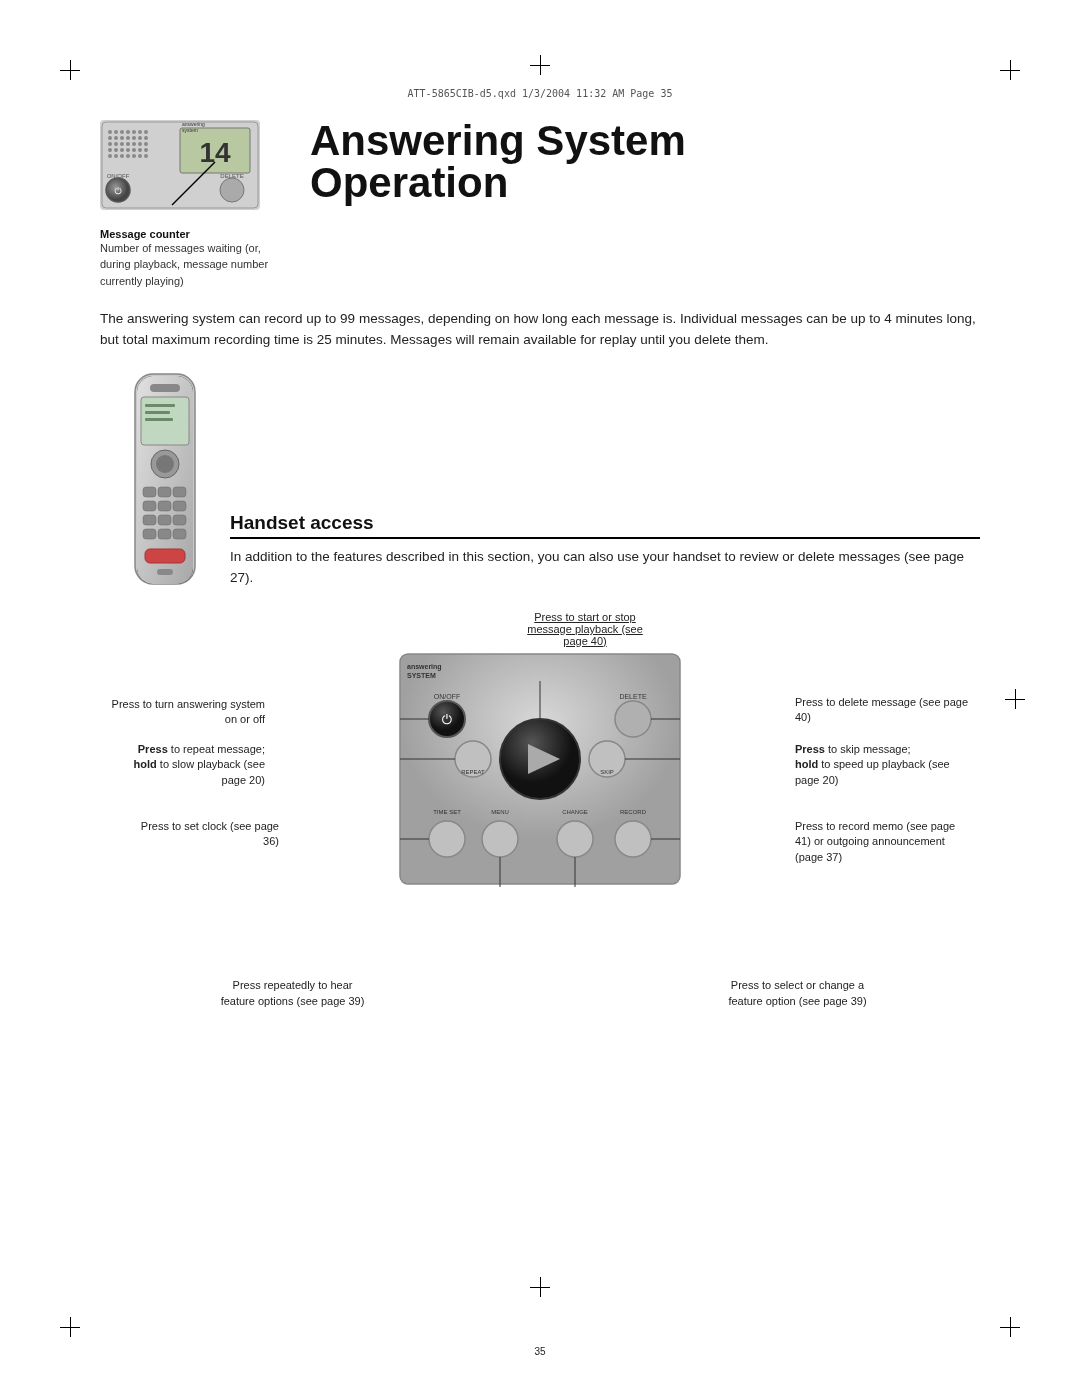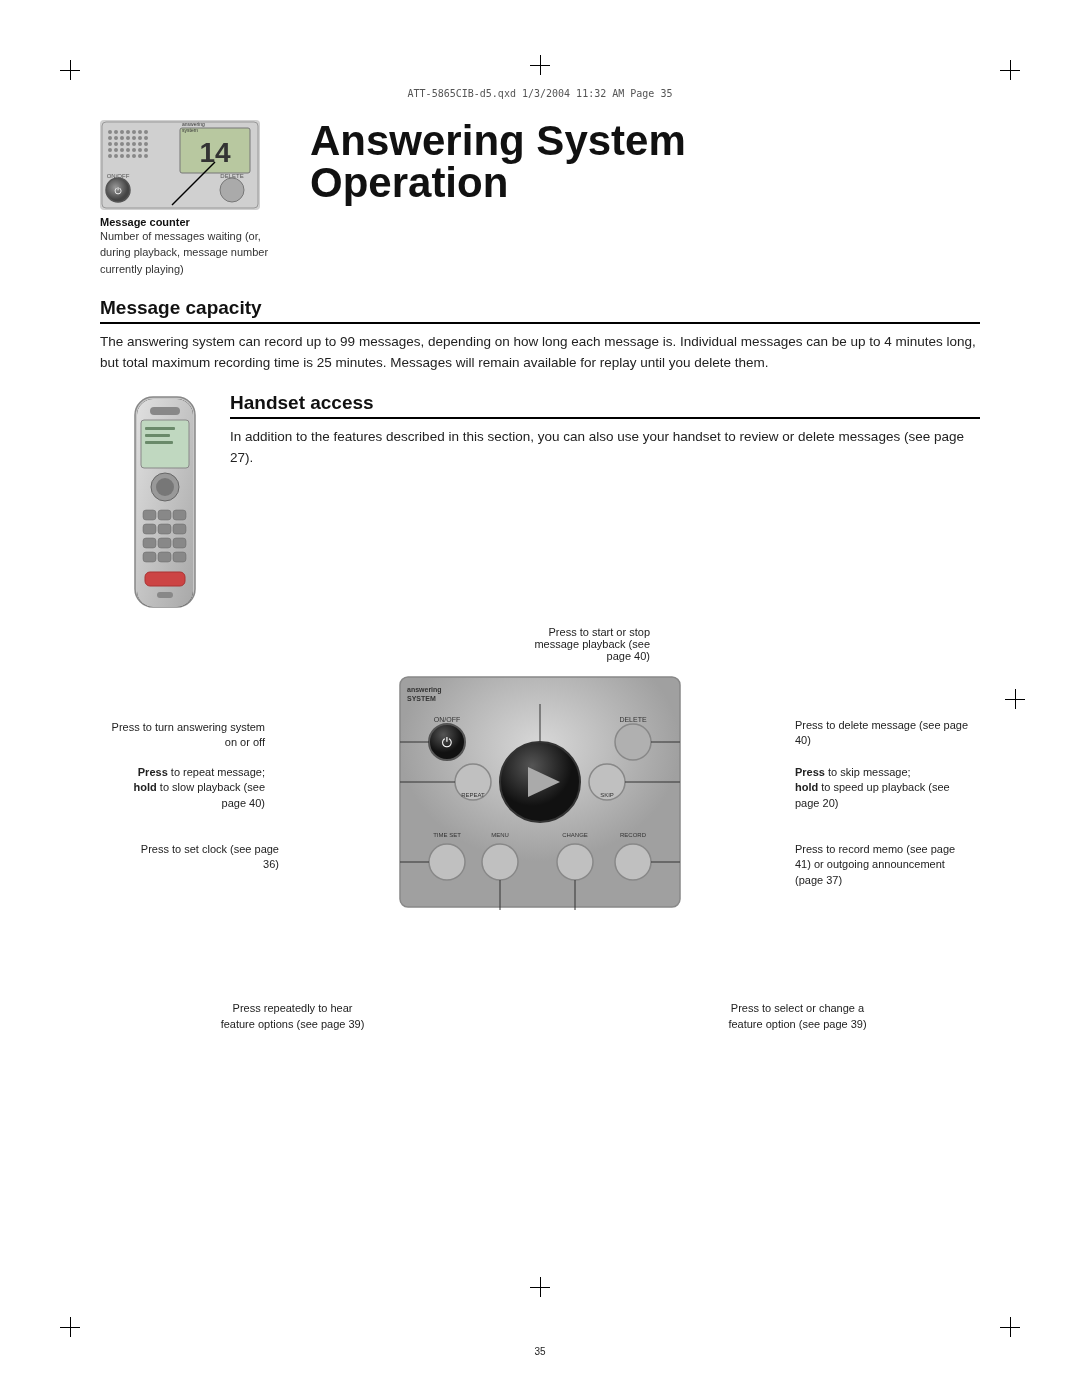--- a/index.html
+++ b/index.html
@@ -97,21 +97,21 @@
       background: #d0d0d0;
       border-radius: 4px;
       position: relative;
       display: flex;
       align-items: center;
       justify-content: center;
       overflow: hidden;
     }
 
     .device-caption {
-      margin-top: 6px;
+      margin-top: 18px;
     }
 
     .device-caption-bold {
       font-size: 11px;
       font-weight: bold;
       color: #111;
       display: block;
     }
 
     .device-caption-text {
@@ -275,27 +275,24 @@
 
     <div class="page-title-area">
       <div class="page-title">
         <span>Answering System</span><br>
         <span>Operation</span>
       </div>
     </div>
   </div>
 
   <div class="section">
-    <div class="section-header">
-      <span class="section-title">Message capacity</span>
-    </div>
     <p class="section-text">The answering system can record up to 99 messages, depending on how long each message is. Individual messages can be up to 4 minutes long, but total maximum recording time is 25 minutes. Messages will remain available for replay until you delete them.</p>
   </div>
 
-  <div style="display:flex; gap:0;">
+  <div style="display:flex; gap:0;align-items:flex-end;">
 
     <div style="width:130px; flex-shrink:0; display:flex; justify-content:center; padding-top:0;">
       <svg width="100" height="220" viewBox="0 0 100 220">
 
         <rect x="20" y="5" width="60" height="210" rx="18" ry="18" fill="#c8c8c8" stroke="#888" stroke-width="1.5"></rect>
         <rect x="22" y="7" width="56" height="208" rx="16" ry="16" fill="linear-gradient" stroke="none"></rect>
 
         <defs>
           <linearGradient id="handsetGrad" x1="0%" y1="0%" x2="100%" y2="100%">
             <stop offset="0%" stop-color="#e0e0e0"></stop>
@@ -344,21 +341,21 @@
       <div class="section-header">
         <span class="section-title">Handset access</span>
       </div>
       <p class="section-text">In addition to the features described in this section, you can also use your handset to review or delete messages (see page 27).</p>
     </div>
   </div>
 
   <div class="diagram-section">
     <div class="diagram-container">
 
-      <div style="position:absolute; top:4px; left:50%; transform:translateX(-20px); text-align:right; font-size:11px; color:#222; width:130px;">
+      <div style="position:absolute; top:12px; left:50%; transform:translateX(-20px); text-align:center; font-size:11px; color:#222; width:130px;text-decoration:underline;">
         <span>Press to start or stop message playback (see page 40)</span>
       </div>
 
       <svg style="position:absolute; left:50%; top:40px; transform:translateX(-50%);" width="290" height="250" viewBox="0 0 290 250">
         <defs>
           <radialGradient id="baseGrad" cx="50%" cy="30%">
             <stop offset="0%" stop-color="#d8d8d8"></stop>
             <stop offset="100%" stop-color="#a0a0a0"></stop>
           </radialGradient>
           <radialGradient id="bigBtnGrad" cx="40%" cy="30%">
@@ -419,21 +416,21 @@
 
         <line x1="180" y1="218" x2="180" y2="248" stroke="#333" stroke-width="1"></line>
       </svg>
 
       <div style="position:absolute; top:98px; left:10px; width:155px; text-align:right; font-size:11px; color:#222; line-height:1.4;">
         <span>Press to turn answering system on or off</span>
       </div>
 
       <div style="position:absolute; top:143px; left:10px; width:155px; text-align:right; font-size:11px; color:#222; line-height:1.4;">
         <strong>Press</strong><span> to repeat message;</span><br>
-        <strong>hold</strong><span> to slow playback (see page 40)</span>
+        <strong>hold</strong><span> to slow playback (see page 20)</span>
       </div>
 
       <div style="position:absolute; top:220px; left:24px; width:155px; text-align:right; font-size:11px; color:#222; line-height:1.4;">
         <span>Press to set clock (see page 36)</span>
       </div>
 
       <div style="position:absolute; top:88px; right:10px; width:175px; text-align:left; font-size:11px; color:#222; line-height:1.4;margin-top:8px;">
         <span>Press to delete message (see page 40)</span>
       </div>
 

